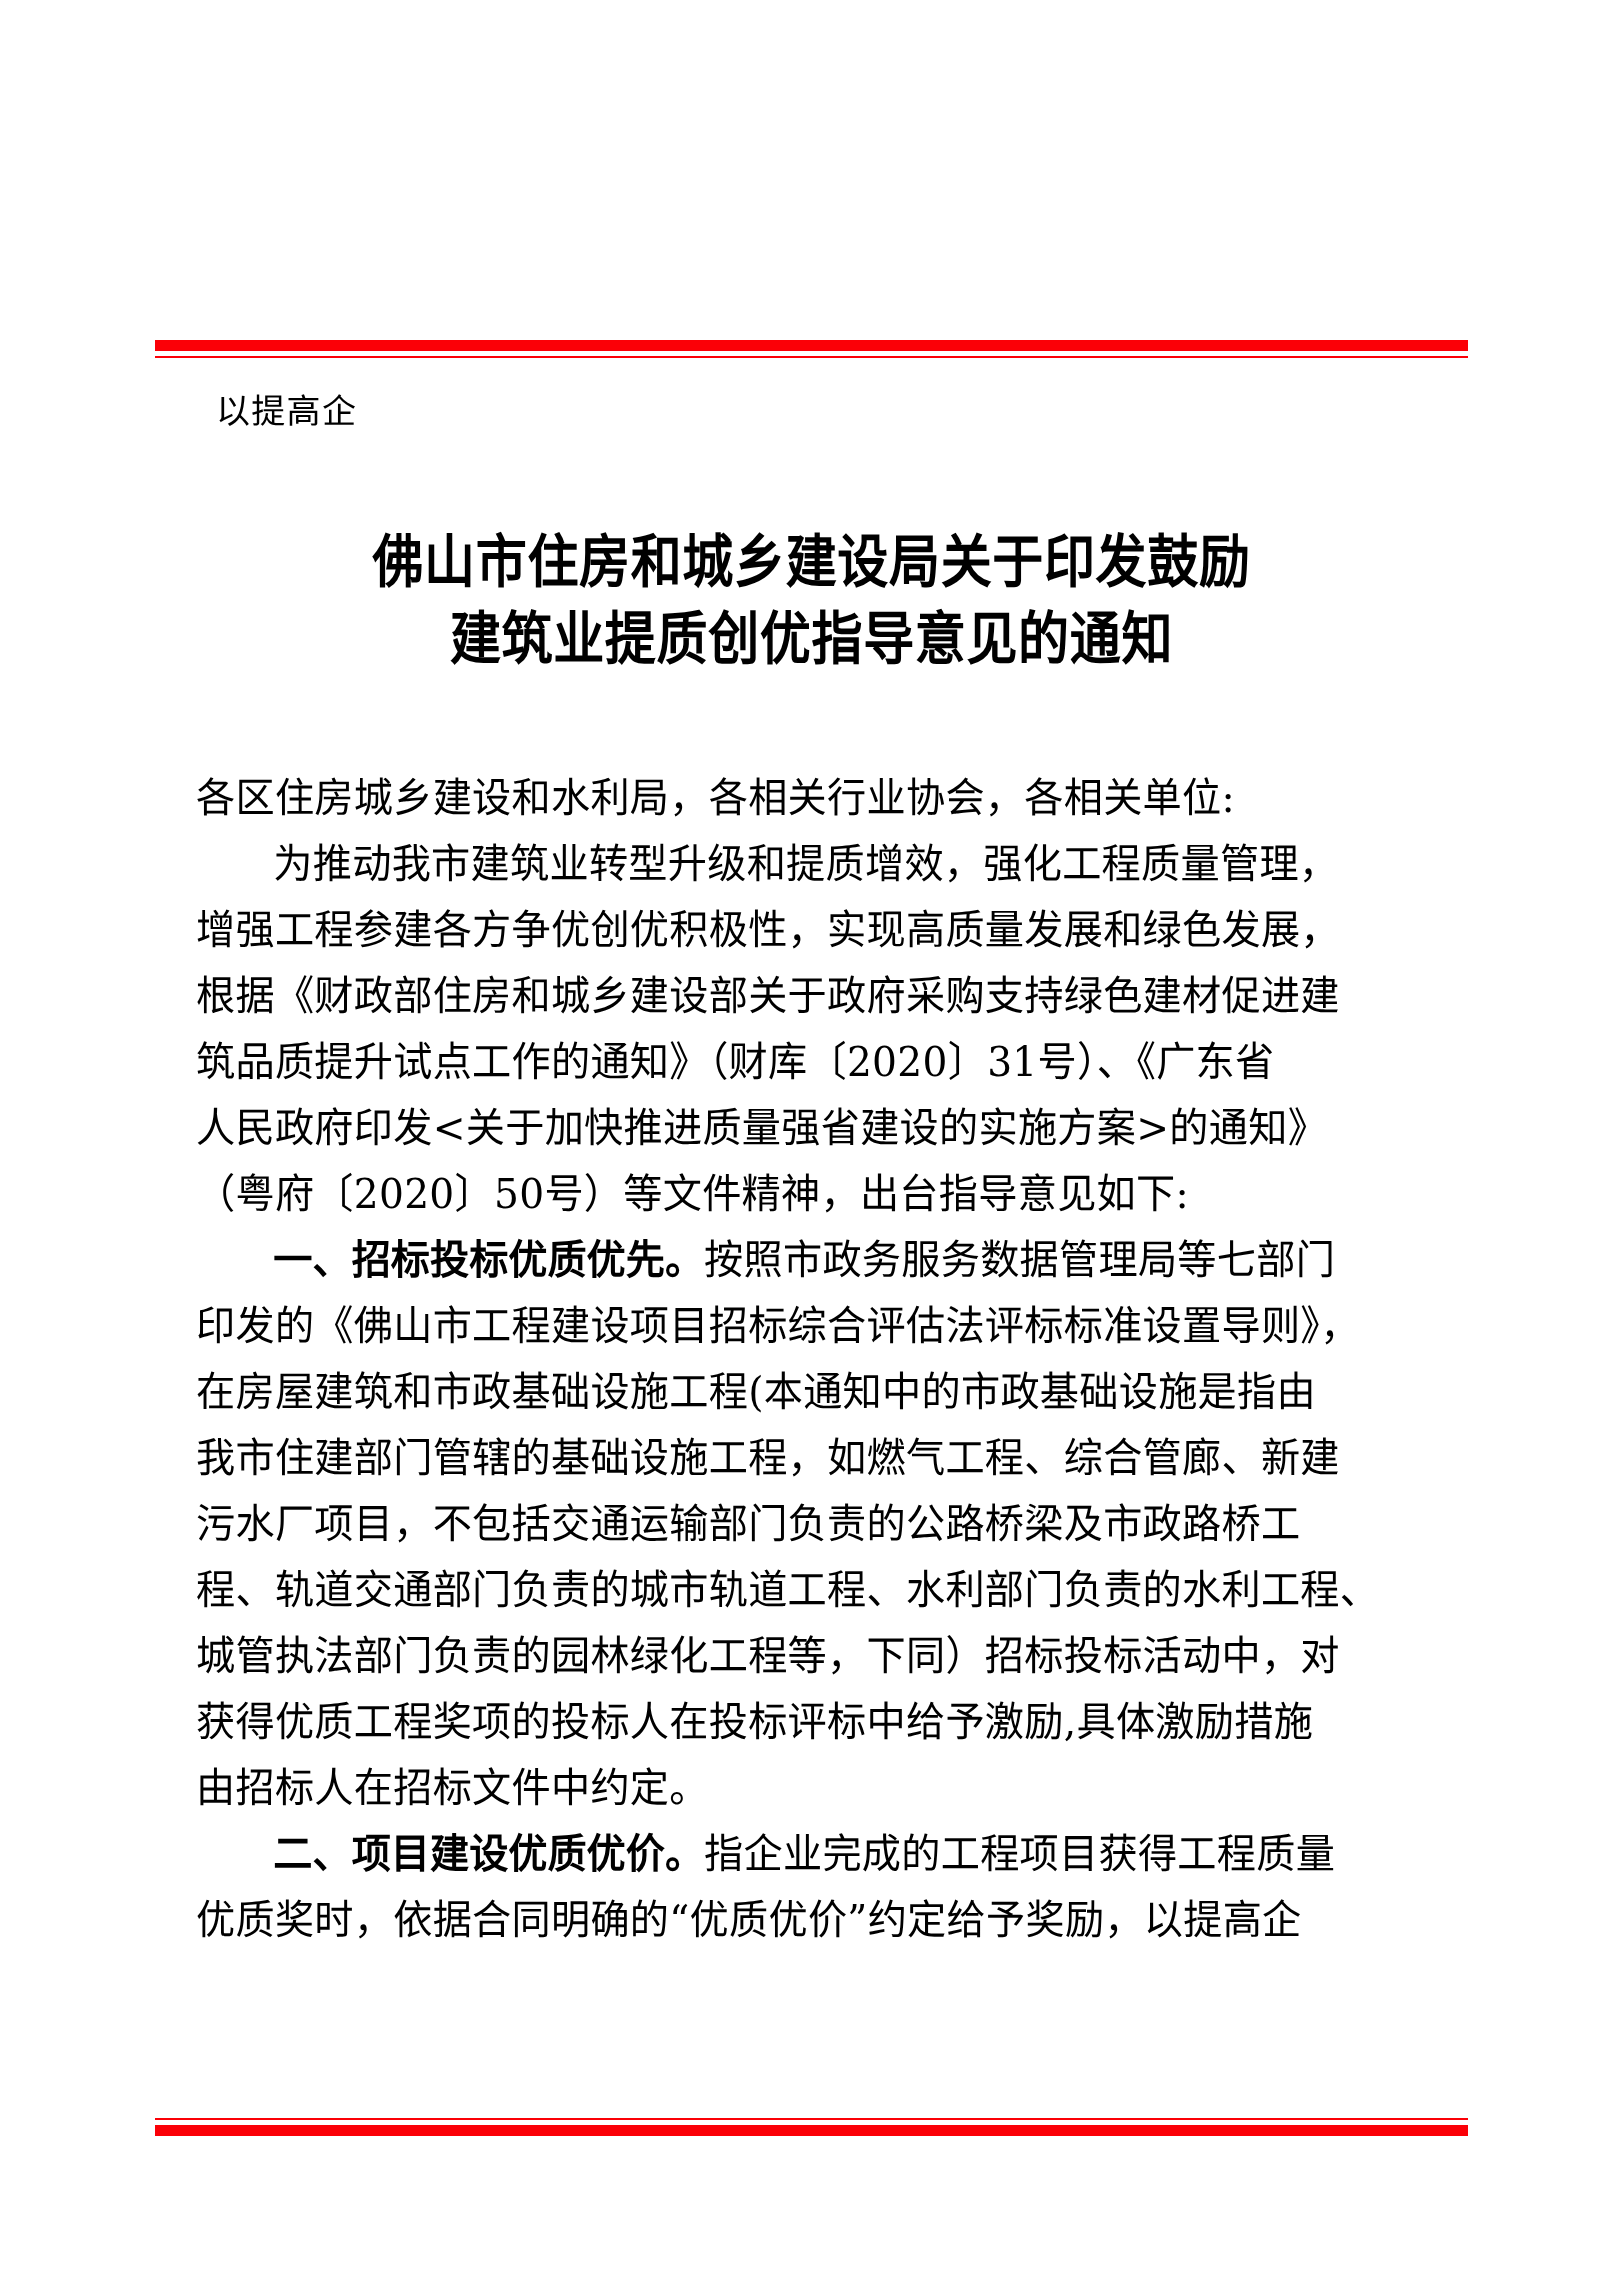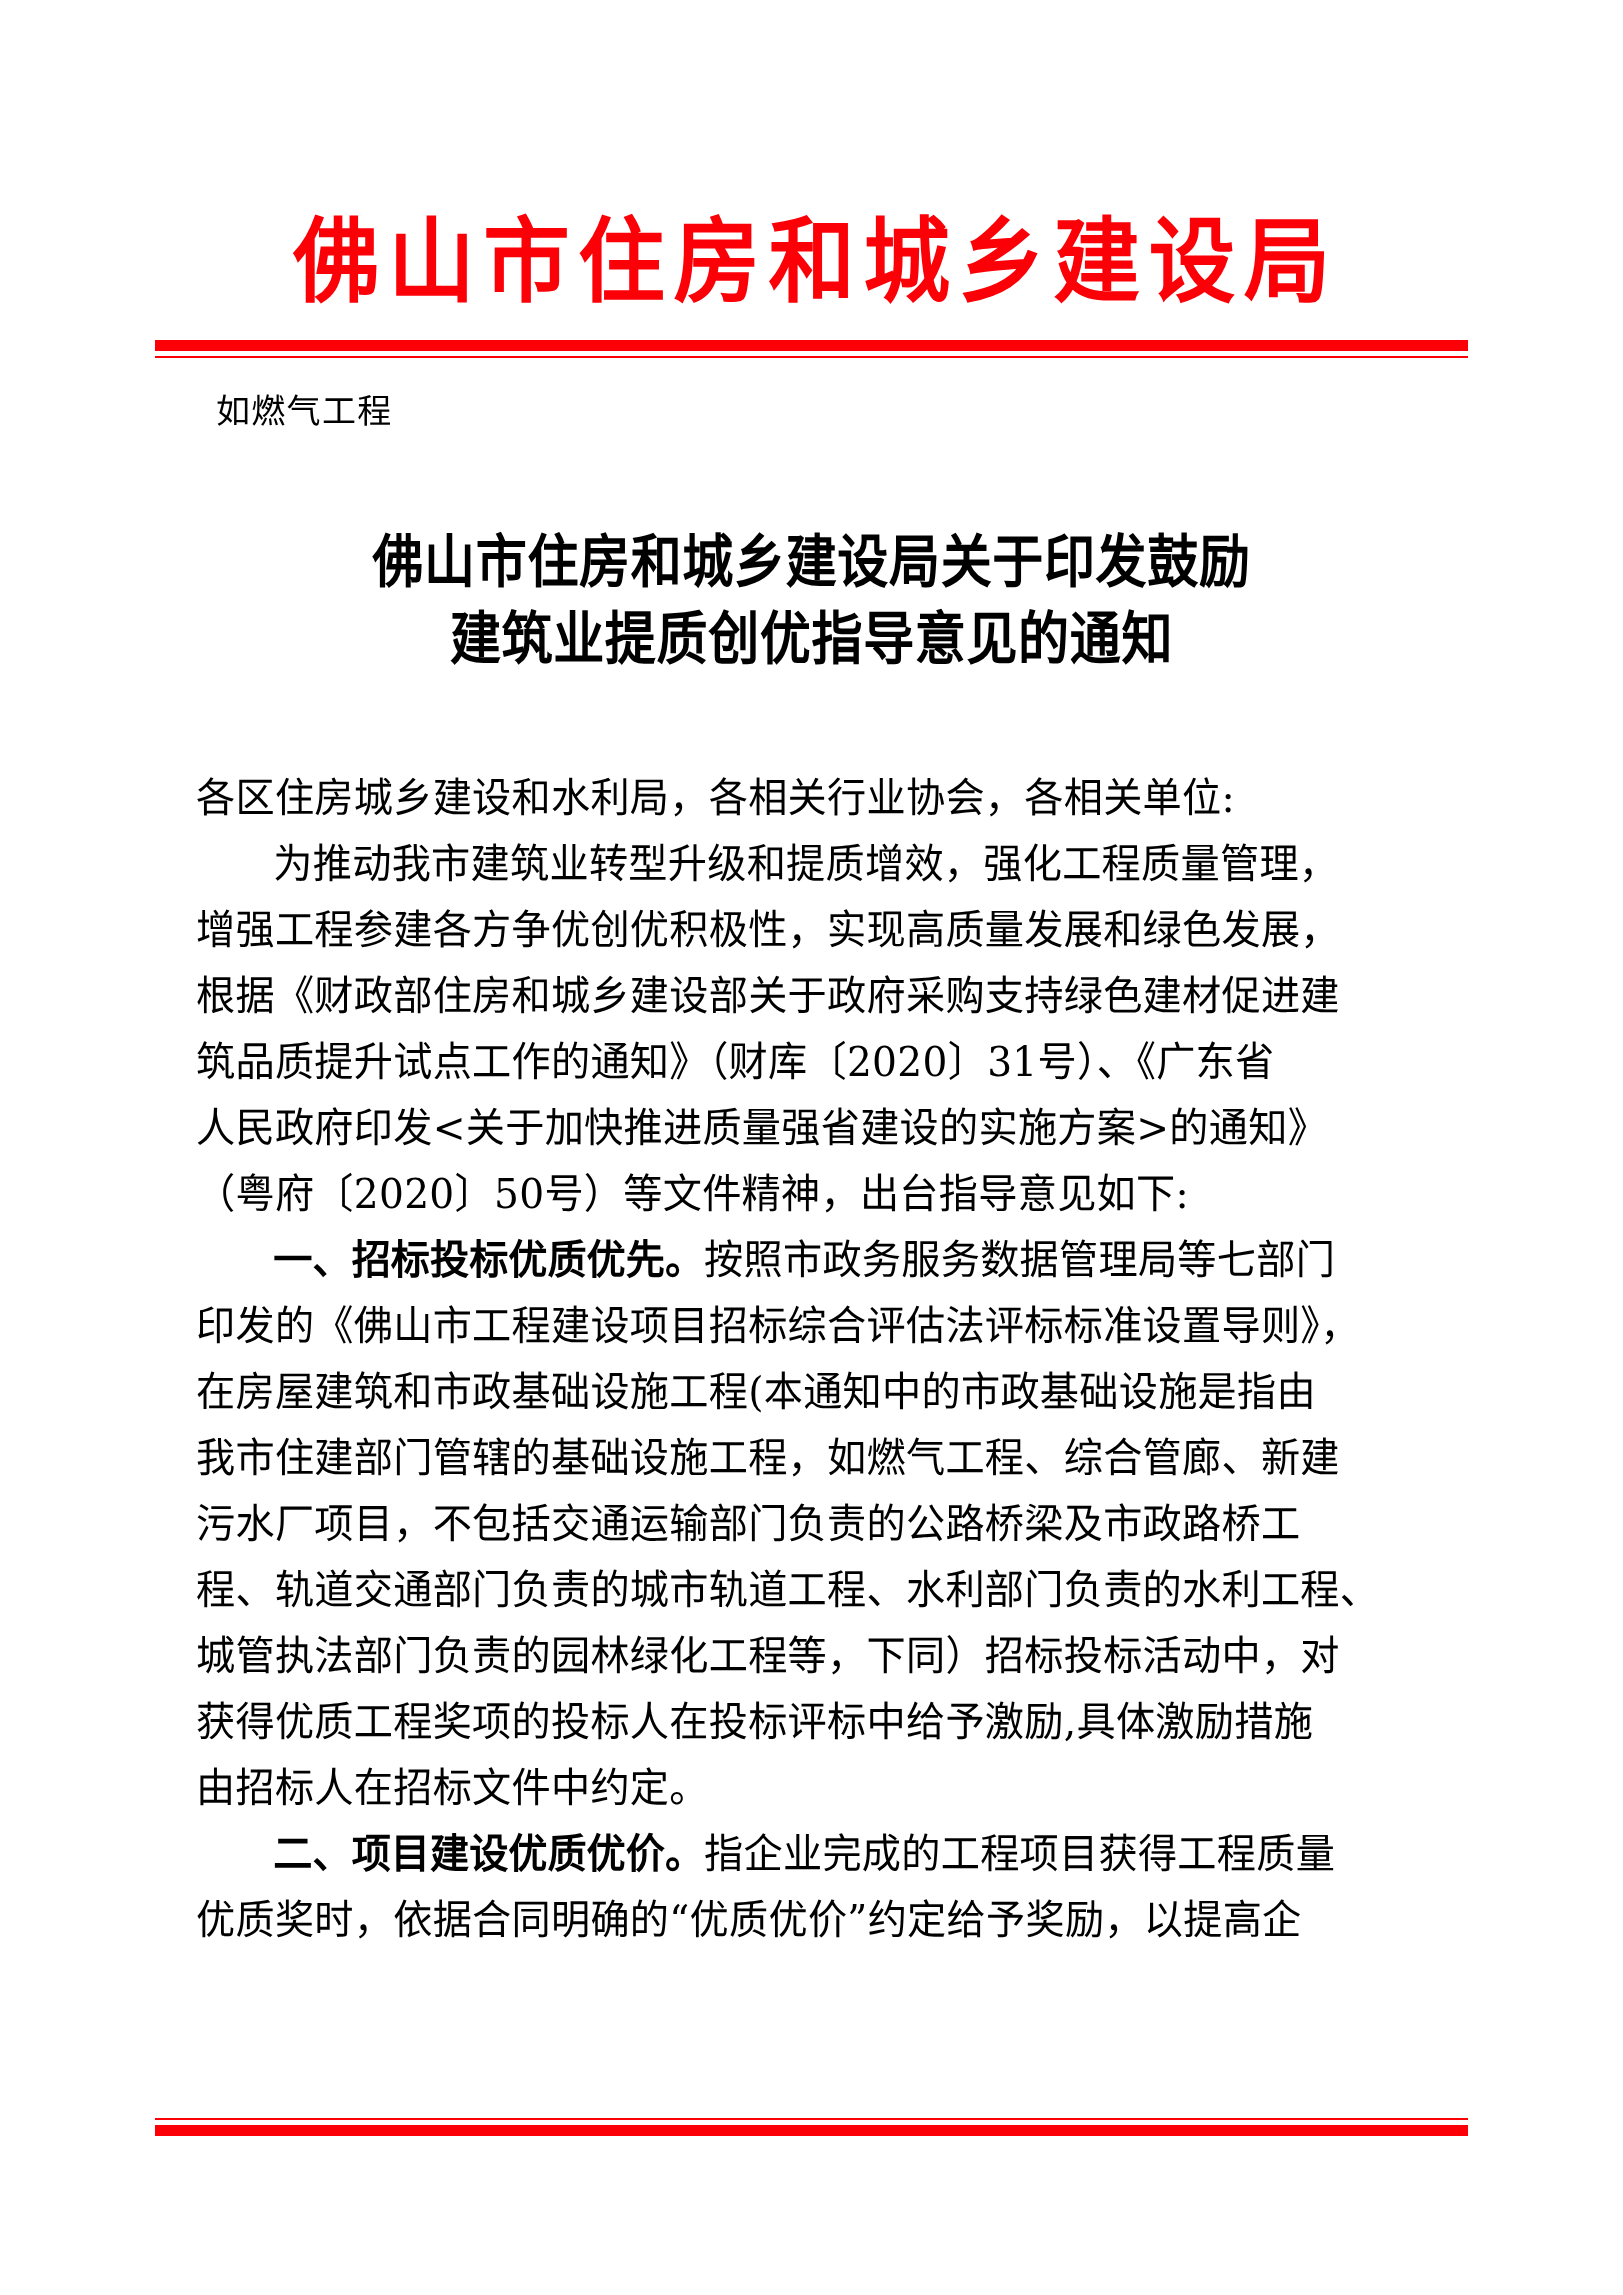--- a/index.html
+++ b/index.html
@@ -144,31 +144,28 @@
   .footer-rule .bar-thick {
     height: 11px;
     background: #fb0007;
   }
 </style>
 </head>
 <body>
 
 <div class="page">
 
-  <div class="masthead">
-    <div class="masthead-title">佛山市住房和城乡建设局</div>
-  </div>
 
   <div class="header-rule">
     <div class="bar-thick"></div>
     <div class="bar-gap"></div>
     <div class="bar-thin"></div>
   </div>
 
-  <div class="disclosure">如燃气工程</div>
+  <div class="disclosure">以提高企</div>
 
   <div class="doc-title">
     <span class="tline">佛山市住房和城乡建设局关于印发鼓励</span>
     <span class="tline">建筑业提质创优指导意见的通知</span>
   </div>
 
   <div class="body-text">
       <span class="body-line"><span>各区住房城乡建设和水利局，各相关行业协会，各相关单位:</span></span>
       <span class="body-line indent"><span>为推动我市建筑业转型升级和提质增效，强化工程质量管理，</span></span>
       <span class="body-line"><span>增强工程参建各方争优创优积极性，实现高质量发展和绿色发展，</span></span>

